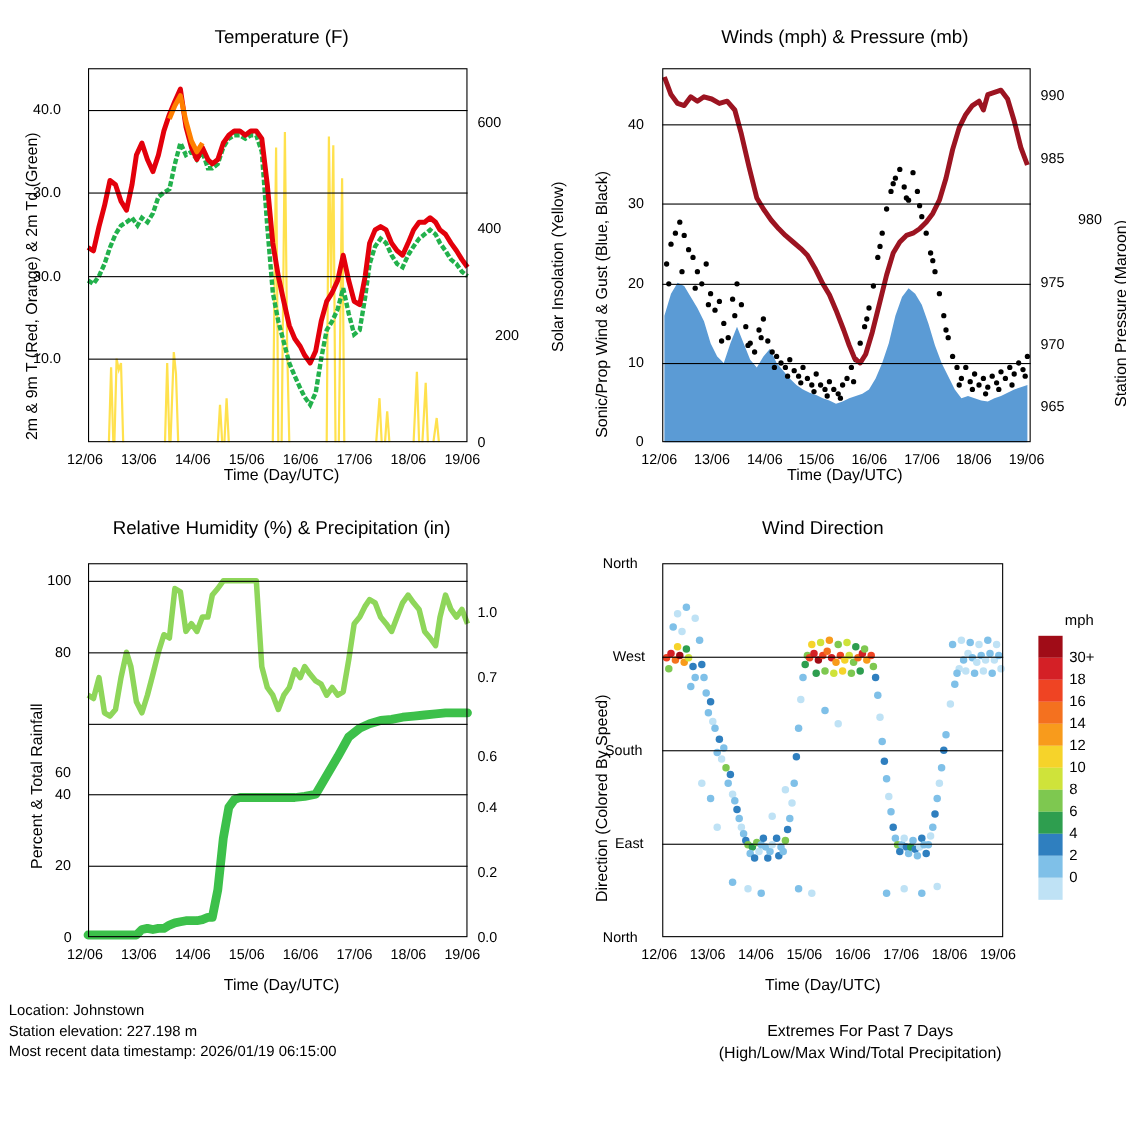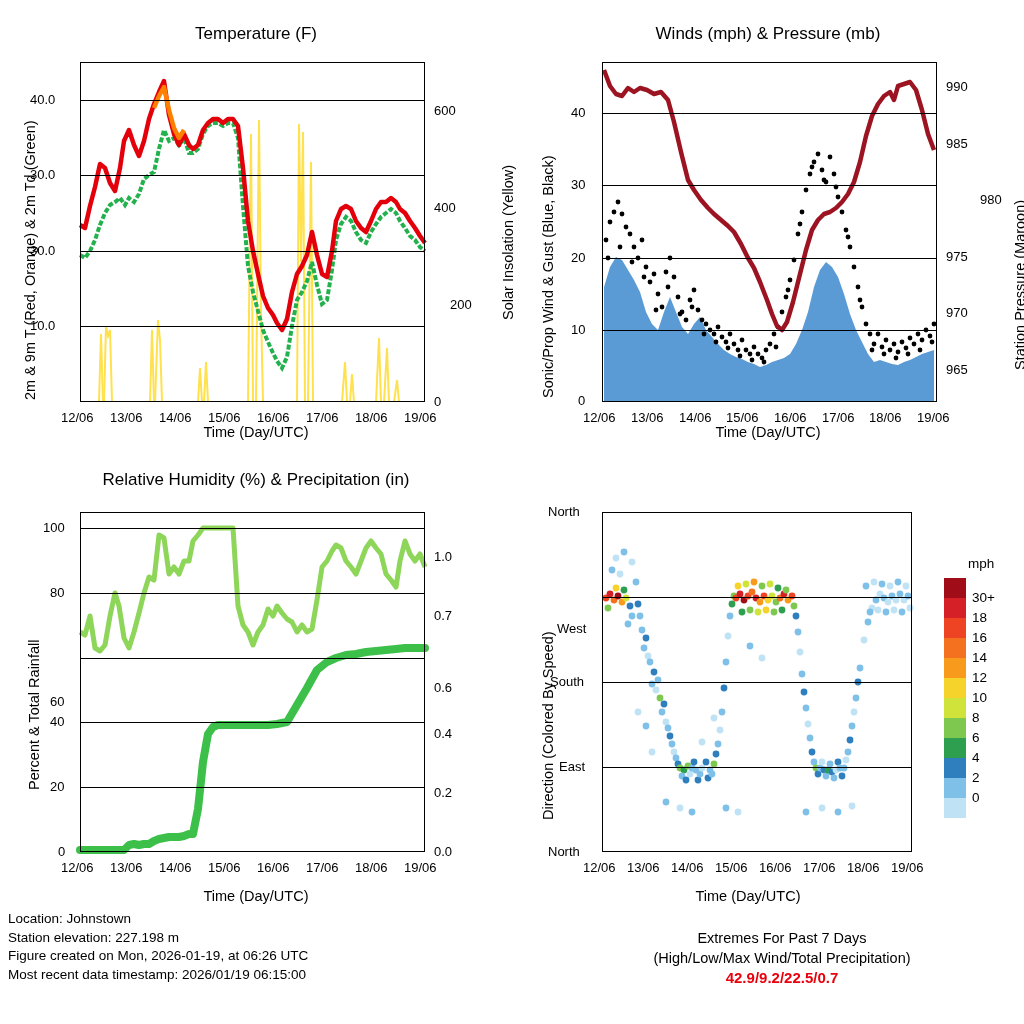--- a/index.html
+++ b/index.html
@@ -343,20 +343,21 @@
     <div class="ticklab" style="left:128px;top:348px;">15/06</div>
     <div class="ticklab" style="left:177px;top:348px;">16/06</div>
     <div class="ticklab" style="left:226px;top:348px;">17/06</div>
     <div class="ticklab" style="left:275px;top:348px;">18/06</div>
     <div class="ticklab" style="left:324px;top:348px;">19/06</div>
   </div>
 </div>
 
 <div class="panel" style="left:512px;top:450px;width:512px;height:460px;">
 
+  <div class="title" style="left:-20px;top:20px;width:512px;">Wind Direction</div>
 
   <div class="axis-label vlabel" style="left:28px;top:370px;">Direction (Colored By Speed)</div>
 
   <div class="axis-label" style="left:-20px;top:438px;width:512px;text-align:center;">Time (Day/UTC)</div>
 
   <div style="position:absolute;left:90px;top:62px;width:310px;height:340px;">
     <div class="plotbox" style="left:0;top:0;width:310px;height:340px;"></div>
 
     <div class="gridline" style="top:255px;"></div>
     <div class="gridline" style="top:170px;"></div>
@@ -536,21 +537,21 @@
         <circle cx="148" cy="134" r="3.4" fill="#7fc0e8"></circle>
           <circle cx="160" cy="146" r="3.4" fill="#bfe2f5"></circle>
         <circle cx="36" cy="200" r="3.4" fill="#bfe2f5"></circle>
           <circle cx="44" cy="214" r="3.4" fill="#7fc0e8"></circle>
       </g>
     </svg>
 
     <div class="ticklab" style="left:-54px;top:332px;">North</div>
     <div class="ticklab" style="left:-43px;top:247px;">East</div>
     <div class="ticklab" style="left:-52px;top:162px;">South</div>
-    <div class="ticklab" style="left:-45px;top:77px;margin-top:32px;">West</div>
+    <div class="ticklab" style="left:-45px;top:77px;">West</div>
     <div class="ticklab" style="left:-54px;top:-8px;">North</div>
 
     <div class="ticklab" style="left:-19px;top:348px;">12/06</div>
     <div class="ticklab" style="left:25px;top:348px;">13/06</div>
     <div class="ticklab" style="left:69px;top:348px;">14/06</div>
     <div class="ticklab" style="left:113px;top:348px;">15/06</div>
     <div class="ticklab" style="left:157px;top:348px;">16/06</div>
     <div class="ticklab" style="left:201px;top:348px;">17/06</div>
     <div class="ticklab" style="left:245px;top:348px;">18/06</div>
     <div class="ticklab" style="left:289px;top:348px;">19/06</div>
@@ -581,21 +582,19 @@
     <div class="legend-lab" style="left:28px;top:152px;">6</div>
     <div class="legend-lab" style="left:28px;top:172px;">4</div>
     <div class="legend-lab" style="left:28px;top:192px;">2</div>
     <div class="legend-lab" style="left:28px;top:212px;">0</div>
   </div>
 </div>
 
 <div class="footer" style="left:8px;top:910px;">
   <div>Location: Johnstown</div>
   <div>Station elevation: 227.198 m</div>
-  <div>Figure created on Mon, 2026-01-19, at 06:26 UTC</div>
   <div>Most recent data timestamp: 2026/01/19 06:15:00</div>
 </div>
 
 <div class="extremes" style="left:552px;top:928px;">
   <div>Extremes For Past 7 Days</div>
   <div>(High/Low/Max Wind/Total Precipitation)</div>
-  <div class="extremes-val">42.9/9.2/22.5/0.7</div>
 </div>
 
 </body></html>

